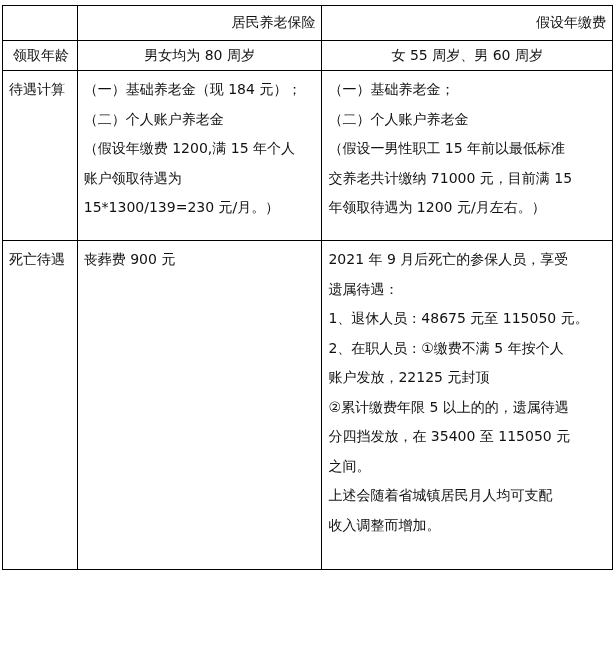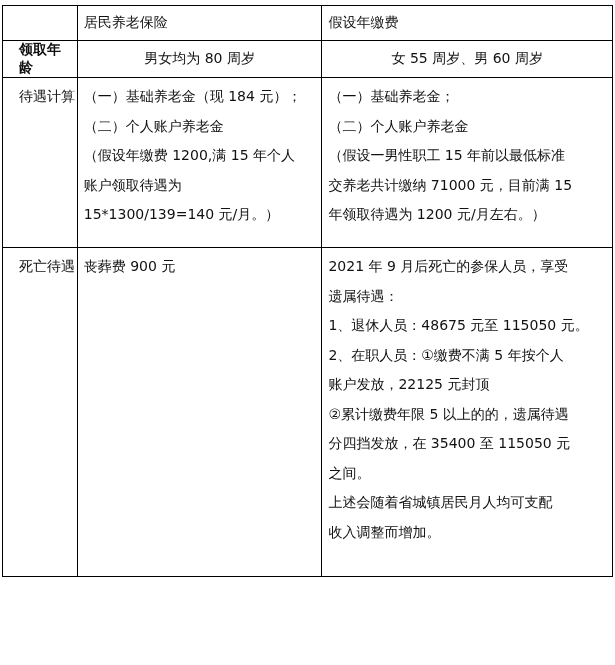--- a/index.html
+++ b/index.html
@@ -12,27 +12,27 @@
       font-size: 14px;
       color: #111;
       table-layout: fixed;
     }
     td, th {
       border: 1.3px solid #000;
       vertical-align: top;
       padding: 0 6px;
       font-weight: normal;
     }
-    th { text-align: left; height: 34px; vertical-align: middle; }
+    th { text-align: right; height: 34px; vertical-align: middle; }
     .col0 { width: 70px; }
     .col1 { width: 229px; }
     .col2 { width: 272px; }
     .row-age td { height: 29px; vertical-align: middle; text-align: center; }
-    .row-age td.label { text-align: left; padding-left: 16px; font-weight: bold; }
-    .label { text-align: left; padding-left: 16px; padding-right: 2px; }
+    .row-age td.label { text-align: left; padding-left: 10px; }
+    .label { text-align: left; padding-left: 6px; padding-right: 2px; }
     .cell-lines { padding-top: 4px; }
     .line { line-height: 29.5px; white-space: nowrap; overflow: hidden; }
     .row-calc td { height: 165px; }
     .row-adjust td { height: 101px; }
     .row-death td { height: 324px; }
     .label .line { line-height: 29.5px; }
   </style>
 </head>
 <body>
 
@@ -57,21 +57,21 @@
 
   <tr class="row-calc">
     <td class="label cell-lines">
       <div class="line">待遇计算</div>
     </td>
     <td class="cell-lines">
       <div class="line">（一）基础养老金（现 184 元）；</div>
       <div class="line">（二）个人账户养老金</div>
       <div class="line">（假设年缴费 1200,满 15 年个人</div>
       <div class="line">账户领取待遇为</div>
-      <div class="line">15*1300/139=140 元/月。）</div>
+      <div class="line">15*1300/139=230 元/月。）</div>
     </td>
     <td class="cell-lines">
       <div class="line">（一）基础养老金；</div>
       <div class="line">（二）个人账户养老金</div>
       <div class="line">（假设一男性职工 15 年前以最低标准</div>
       <div class="line">交养老共计缴纳 71000 元，目前满 15</div>
       <div class="line">年领取待遇为 1200 元/月左右。）</div>
     </td>
   </tr>
 

